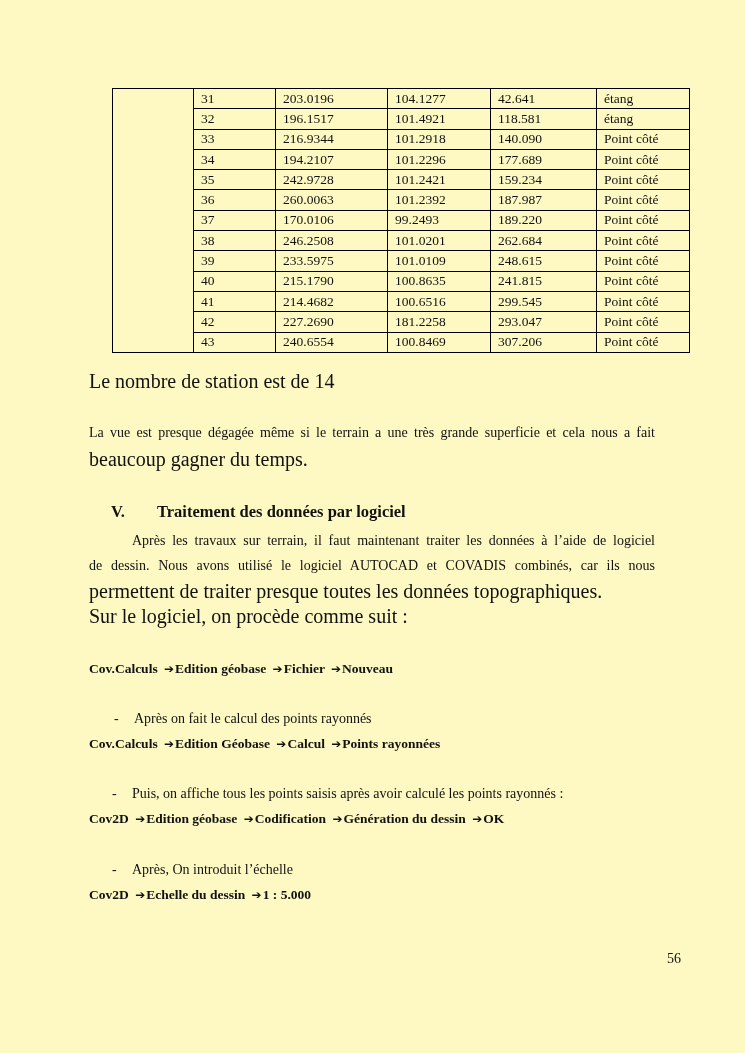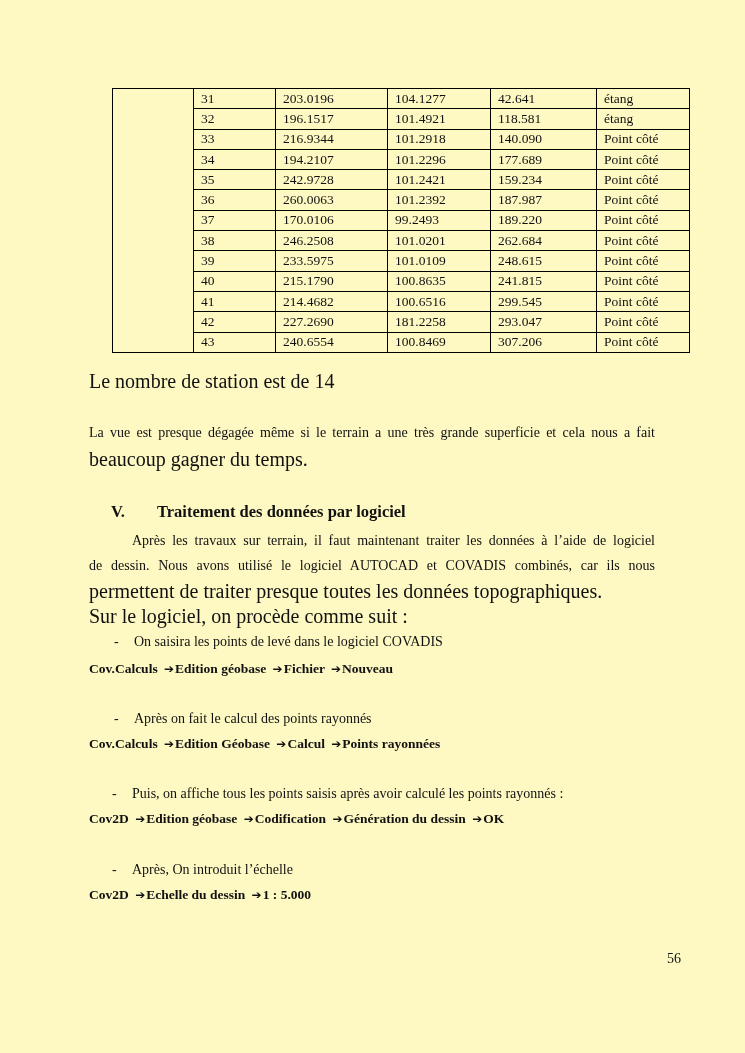--- a/index.html
+++ b/index.html
@@ -159,21 +159,20 @@
 
   <div class="heading">
     <span class="num">V.</span><span>Traitement des données par logiciel</span>
   </div>
 
   <div class="just" style="top:532px; left:132px; width:523px;">Après les travaux sur terrain, il faut maintenant traiter les données à l’aide de logiciel</div>
   <div class="just" style="top:557px">de dessin. Nous avons utilisé le logiciel AUTOCAD et COVADIS combinés, car ils nous</div>
   <div class="line" style="top:582px">permettent de traiter presque toutes les données topographiques.</div>
   <div class="line" style="top:607px">Sur le logiciel, on procède comme suit :</div>
 
-  <div class="bullet" style="top:633px"><span class="dash">-</span><span>On saisira les points de levé dans le logiciel COVADIS</span></div>
   <div class="cmd" style="top:660px"><span>Cov.Calculs</span> <span class="arrow">➔</span><span>Edition géobase</span> <span class="arrow">➔</span><span>Fichier</span> <span class="arrow">➔</span><span>Nouveau</span></div>
 
   <div class="bullet" style="top:710px"><span class="dash">-</span><span>Après on fait le calcul des points rayonnés</span></div>
   <div class="cmd" style="top:735px"><span>Cov.Calculs</span> <span class="arrow">➔</span><span>Edition Géobase</span> <span class="arrow">➔</span><span>Calcul</span> <span class="arrow">➔</span><span>Points rayonnées</span></div>
 
   <div class="bullet" style="top:785px; left:112px"><span class="dash">-</span><span>Puis, on affiche tous les points saisis après avoir calculé les points rayonnés :</span></div>
   <div class="cmd" style="top:810px"><span>Cov2D</span> <span class="arrow">➔</span><span>Edition géobase</span> <span class="arrow">➔</span><span>Codification</span> <span class="arrow">➔</span><span>Génération du dessin</span> <span class="arrow">➔</span><span>OK</span></div>
 
   <div class="bullet" style="top:861px; left:112px"><span class="dash">-</span><span>Après, On introduit l’échelle</span></div>
   <div class="cmd" style="top:886px"><span>Cov2D</span> <span class="arrow">➔</span><span>Echelle du dessin</span> <span class="arrow">➔</span><span>1 : 5.000</span></div>

